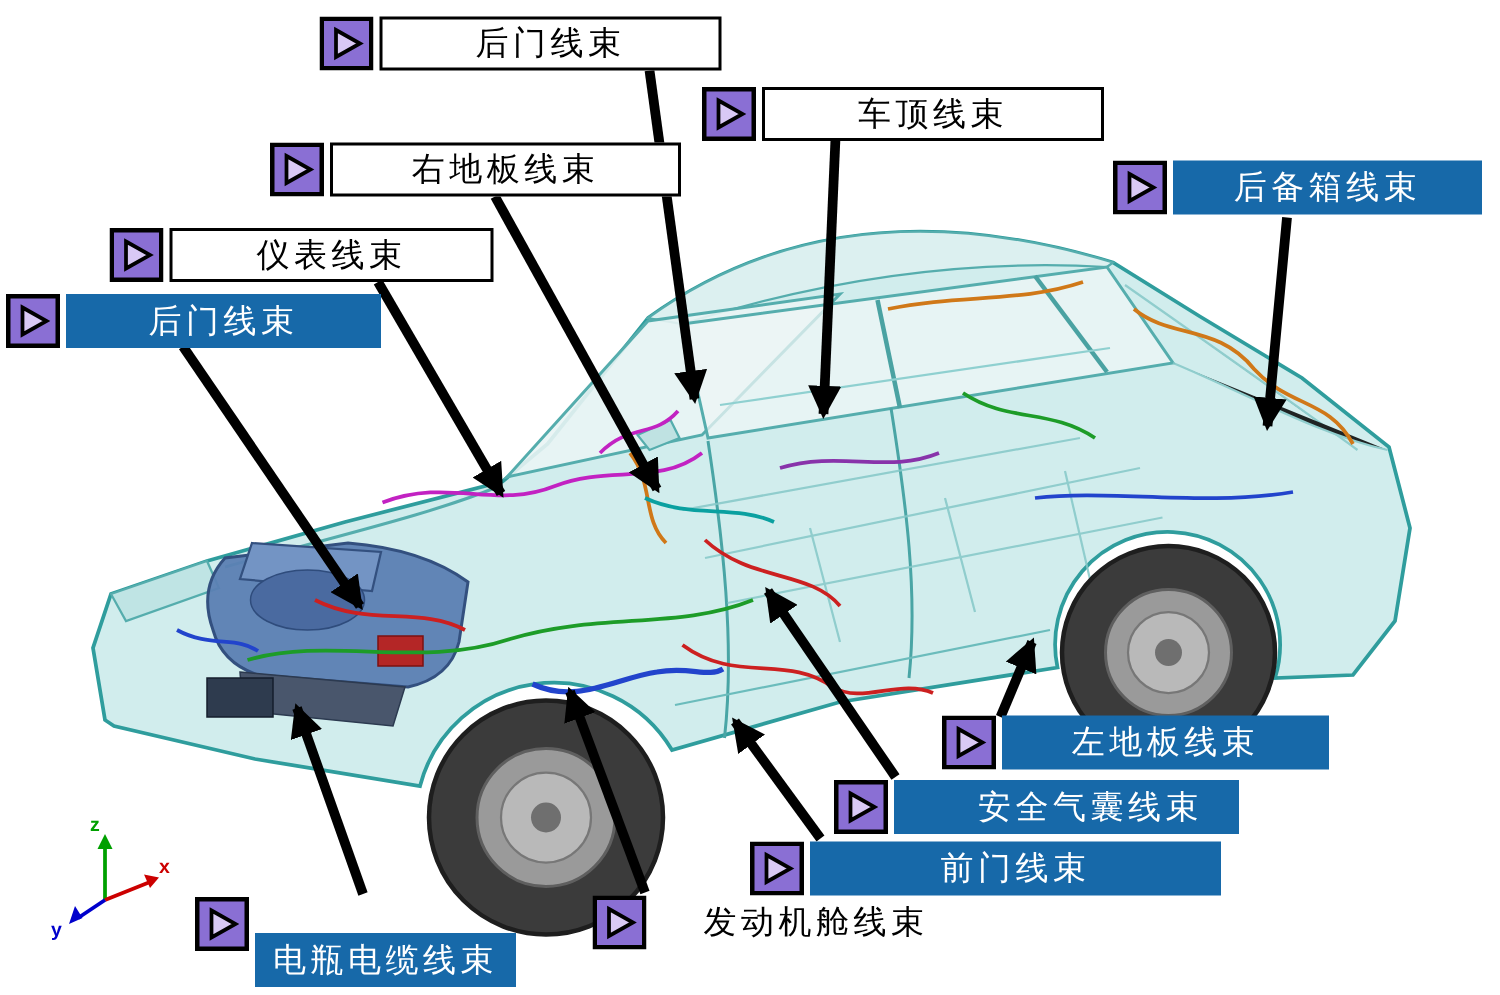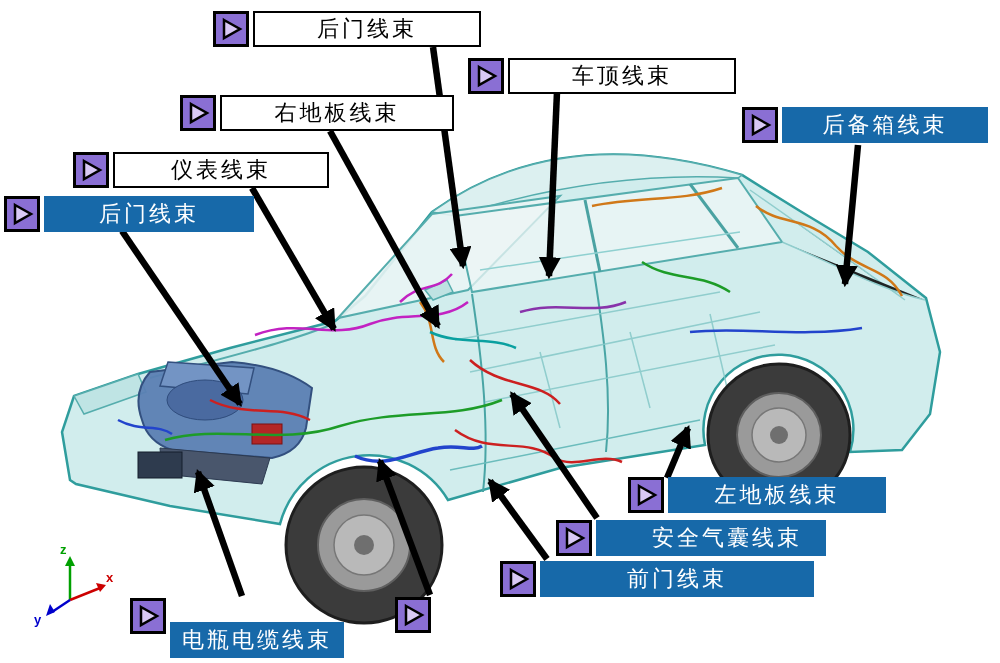--- a/index.html
+++ b/index.html
@@ -233,15 +233,16 @@
     <span class="box" style="width:174px;margin-top:48px;">电瓶电缆线束</span>
   </div>
 
   <div class="label plain" style="left:395px; top:596px;">
     <span class="icon">
       <svg viewBox="0 0 36 36" width="36" height="36">
           <rect x="1.5" y="1.5" width="33" height="33" fill="#8a6fd4" stroke="#000" stroke-width="3"></rect>
           <path d="M11 9 L27 18 L11 27 Z" fill="#d9c9f5" stroke="#000" stroke-width="2.5"></path>
         </svg>
     </span>
+    <span class="box" style="width:218px;">发动机舱线束</span>
   </div>
 
 </div>
 
 </body></html>

